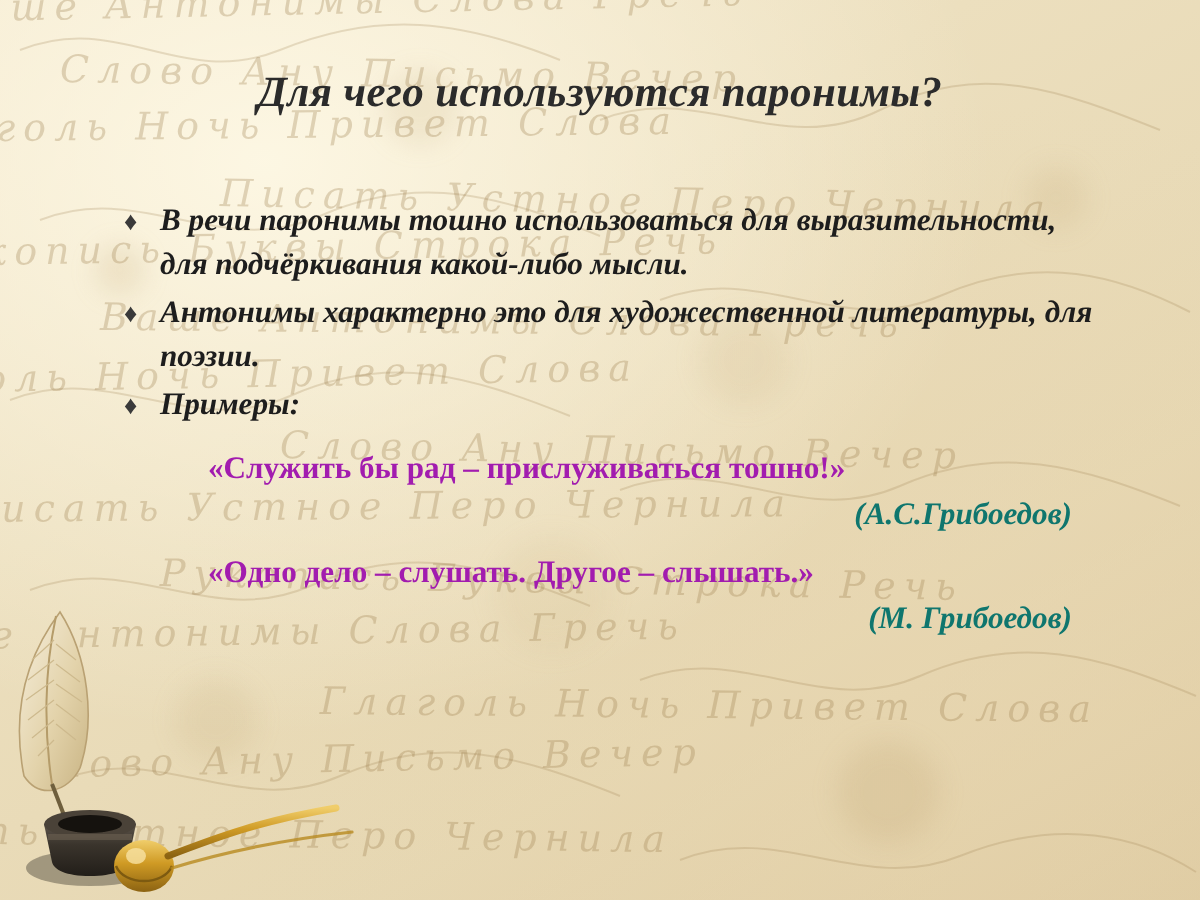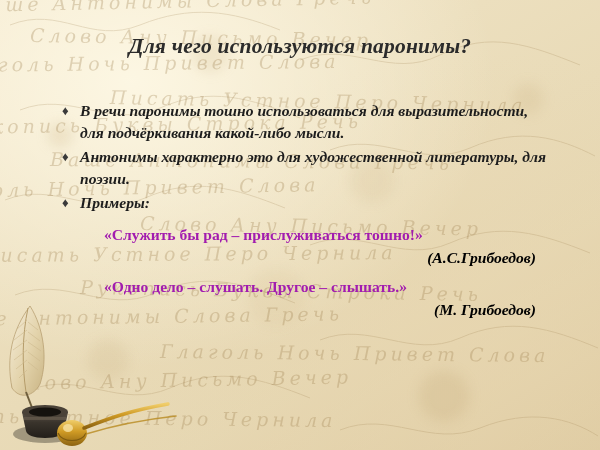--- a/index.html
+++ b/index.html
@@ -119,21 +119,21 @@
     color: #a21caf;
     font-family: "Liberation Serif", serif;
   }
   .attrib-line {
     font-style: italic;
     font-weight: bold;
     font-size: 15.6px;
     line-height: 23px;
     text-align: right;
     padding-right: 12px;
-    color: #000000;
+    color: #0f766e;
     font-family: "Liberation Serif", serif;
   }
   .gap-sm { height: 6px; }
 
   
   .decor {
     position: absolute;
     left: 0;
     bottom: 0;
     width: 190px;

